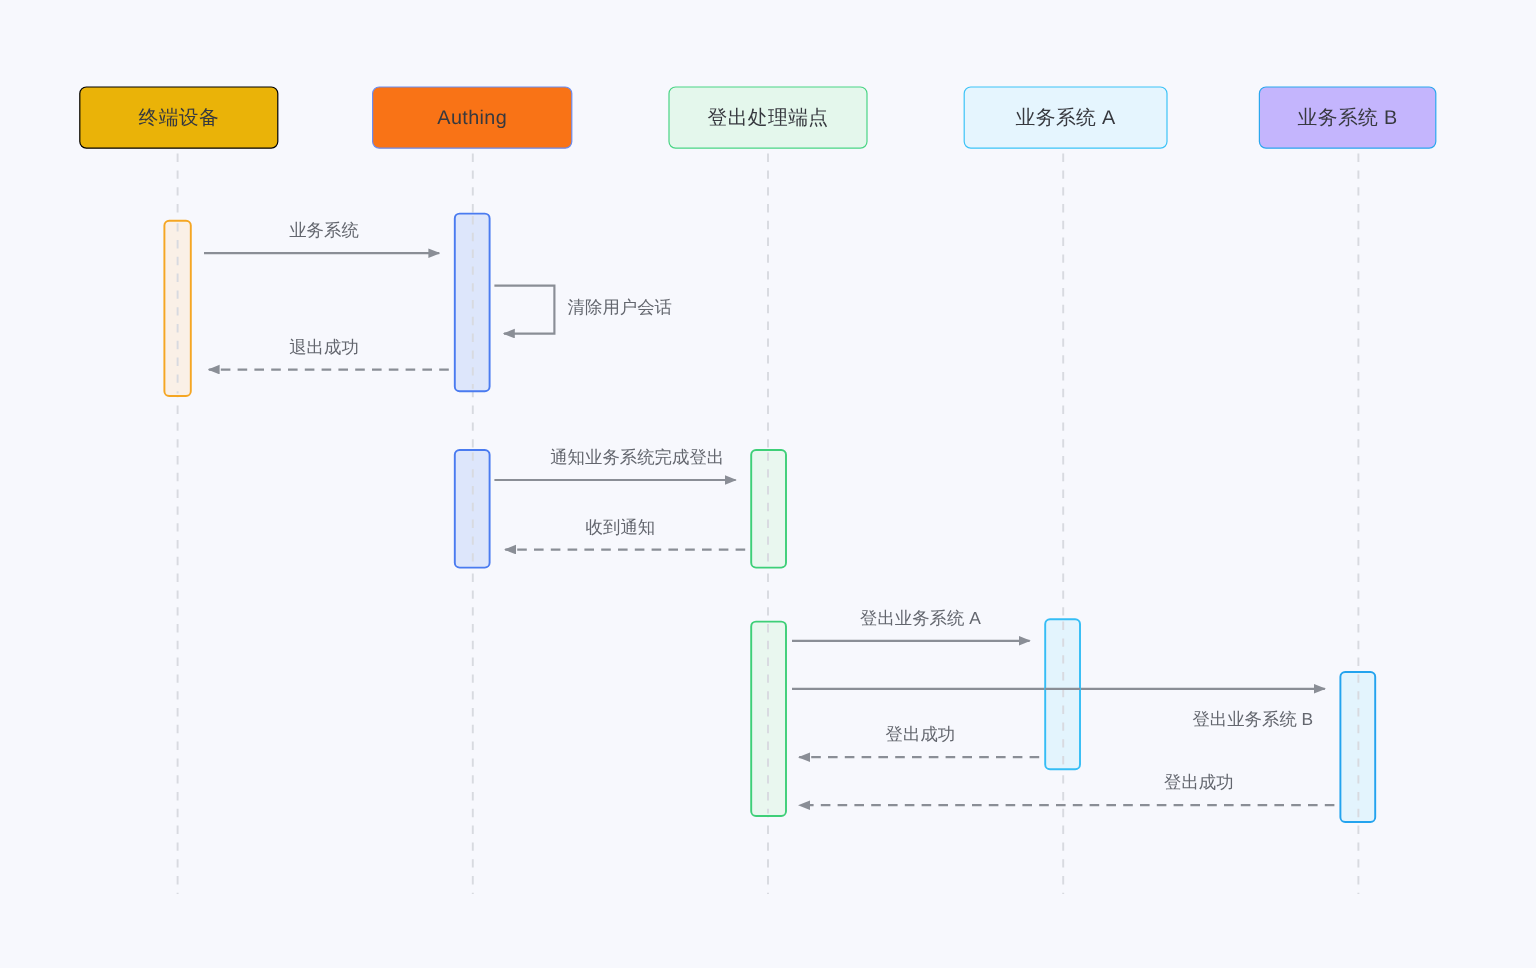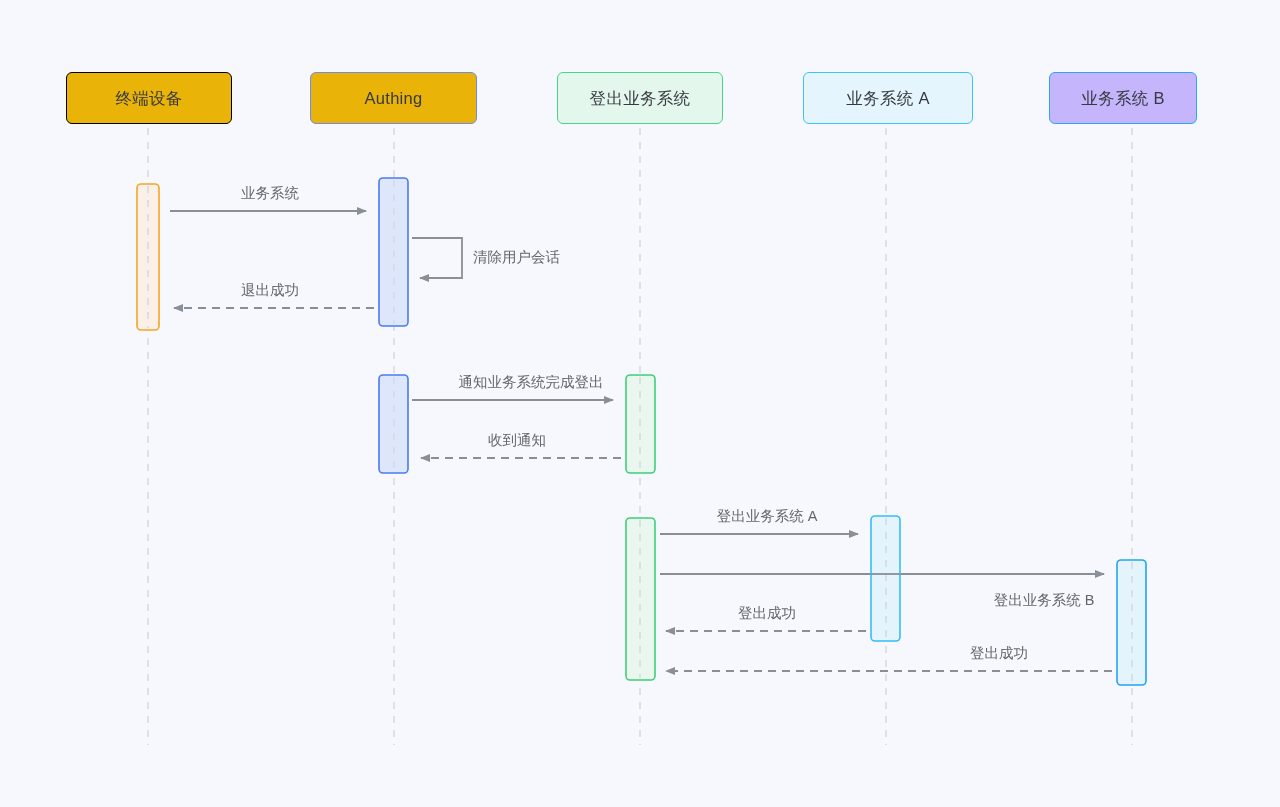--- a/index.html
+++ b/index.html
@@ -104,25 +104,25 @@
         <line x1="886" y1="518" x2="886" y2="639" stroke="#d8dae0" stroke-width="1.6" stroke-dasharray="7 7"></line>
         <line x1="1132" y1="562" x2="1132" y2="683" stroke="#d8dae0" stroke-width="1.6" stroke-dasharray="7 7"></line>
         <line x1="871" y1="574" x2="900" y2="574" stroke="#8a8e96" stroke-width="1.8"></line>
       </g>
   </svg>
 
   <div id="participants-group">
       <div class="participant-box" style="left: 66px; top: 72px; width: 166px; height: 52px; background: #eab308;">
         <span class="participant-label">终端设备</span>
       </div>
-      <div class="participant-box" style="left: 310px; top: 72px; width: 167px; height: 52px; background: #eab308; border-color: rgb(107, 140, 240);">
+      <div class="participant-box" style="left: 310px; top: 72px; width: 167px; height: 52px; background: #f97316; border-color: rgb(107, 140, 240);">
         <span class="participant-label">Authing</span>
       </div>
       <div class="participant-box" style="left: 557px; top: 72px; width: 166px; height: 52px; background: rgb(228, 247, 236); border-color: rgb(74, 213, 133);">
-        <span class="participant-label">登出业务系统</span>
+        <span class="participant-label">登出处理端点</span>
       </div>
       <div class="participant-box" style="left: 803px; top: 72px; width: 170px; height: 52px; background: rgb(229, 245, 254); border-color: rgb(60, 195, 247);">
         <span class="participant-label">业务系统 A</span>
       </div>
       <div class="participant-box" style="left: 1049px; top: 72px; width: 148px; height: 52px; background: #c4b5fd; border-color: rgb(43, 167, 238);">
         <span class="participant-label">业务系统 B</span>
       </div>
     </div>
 
   <div id="labels-group">

